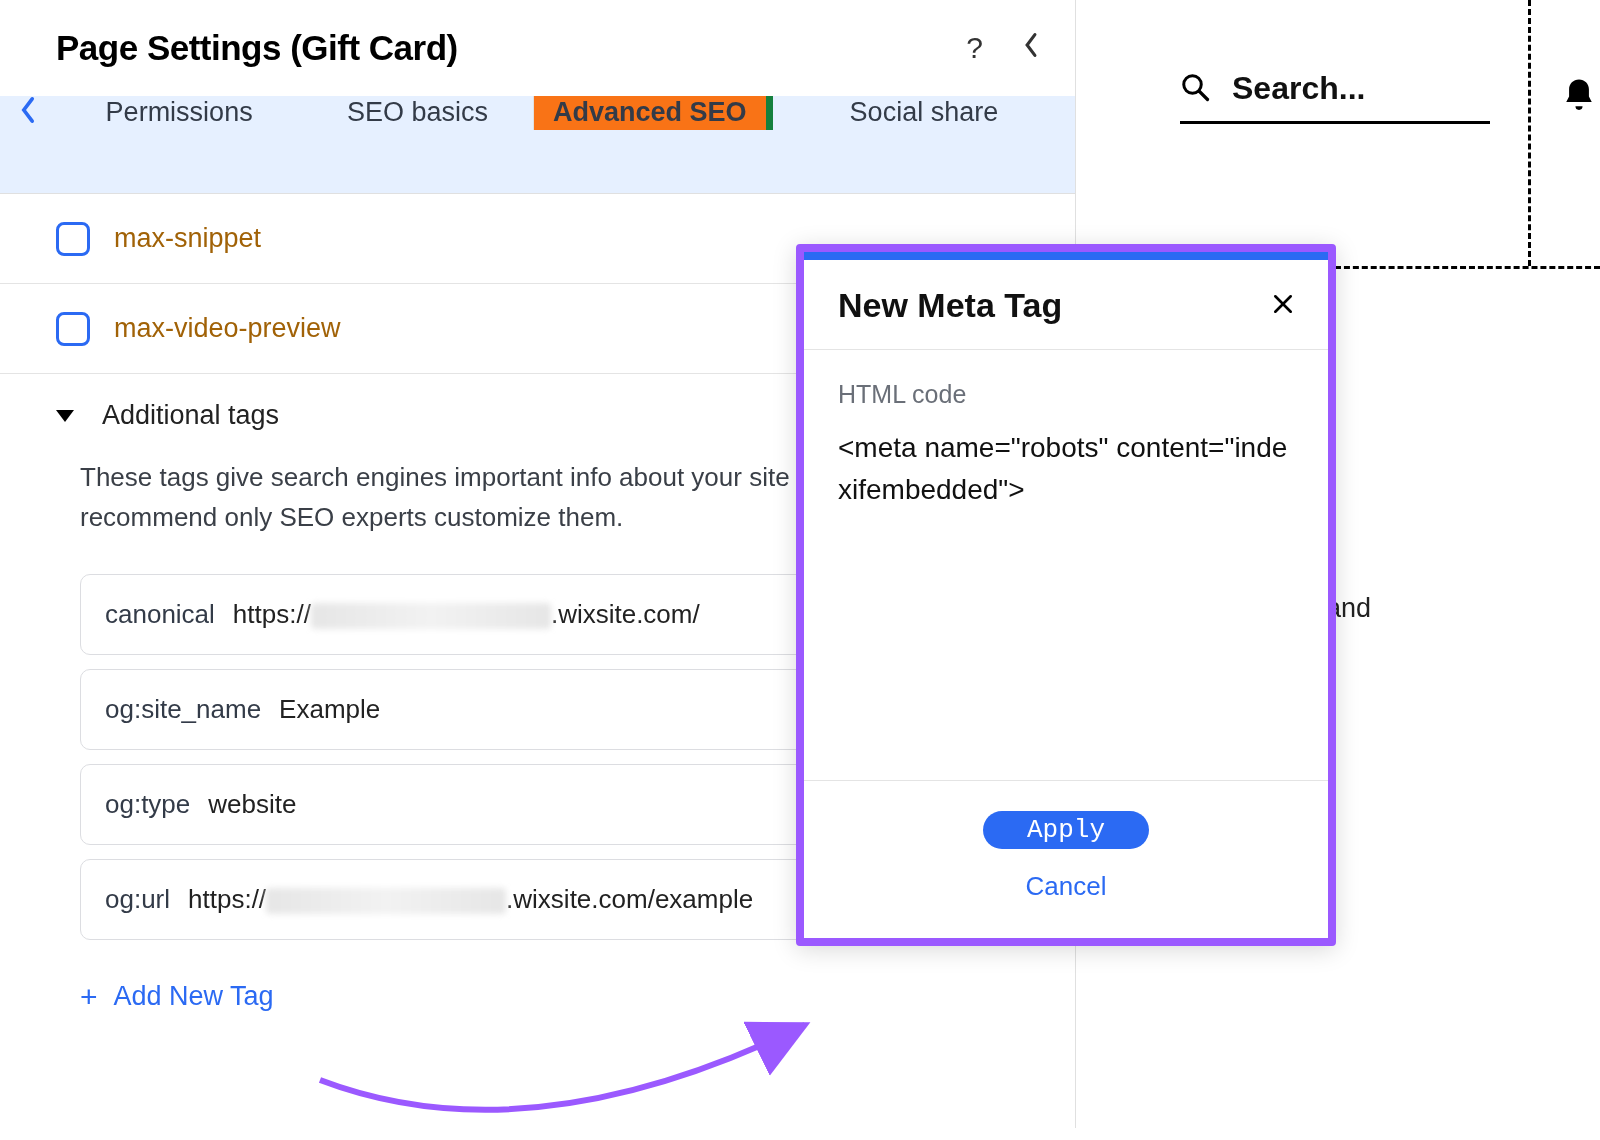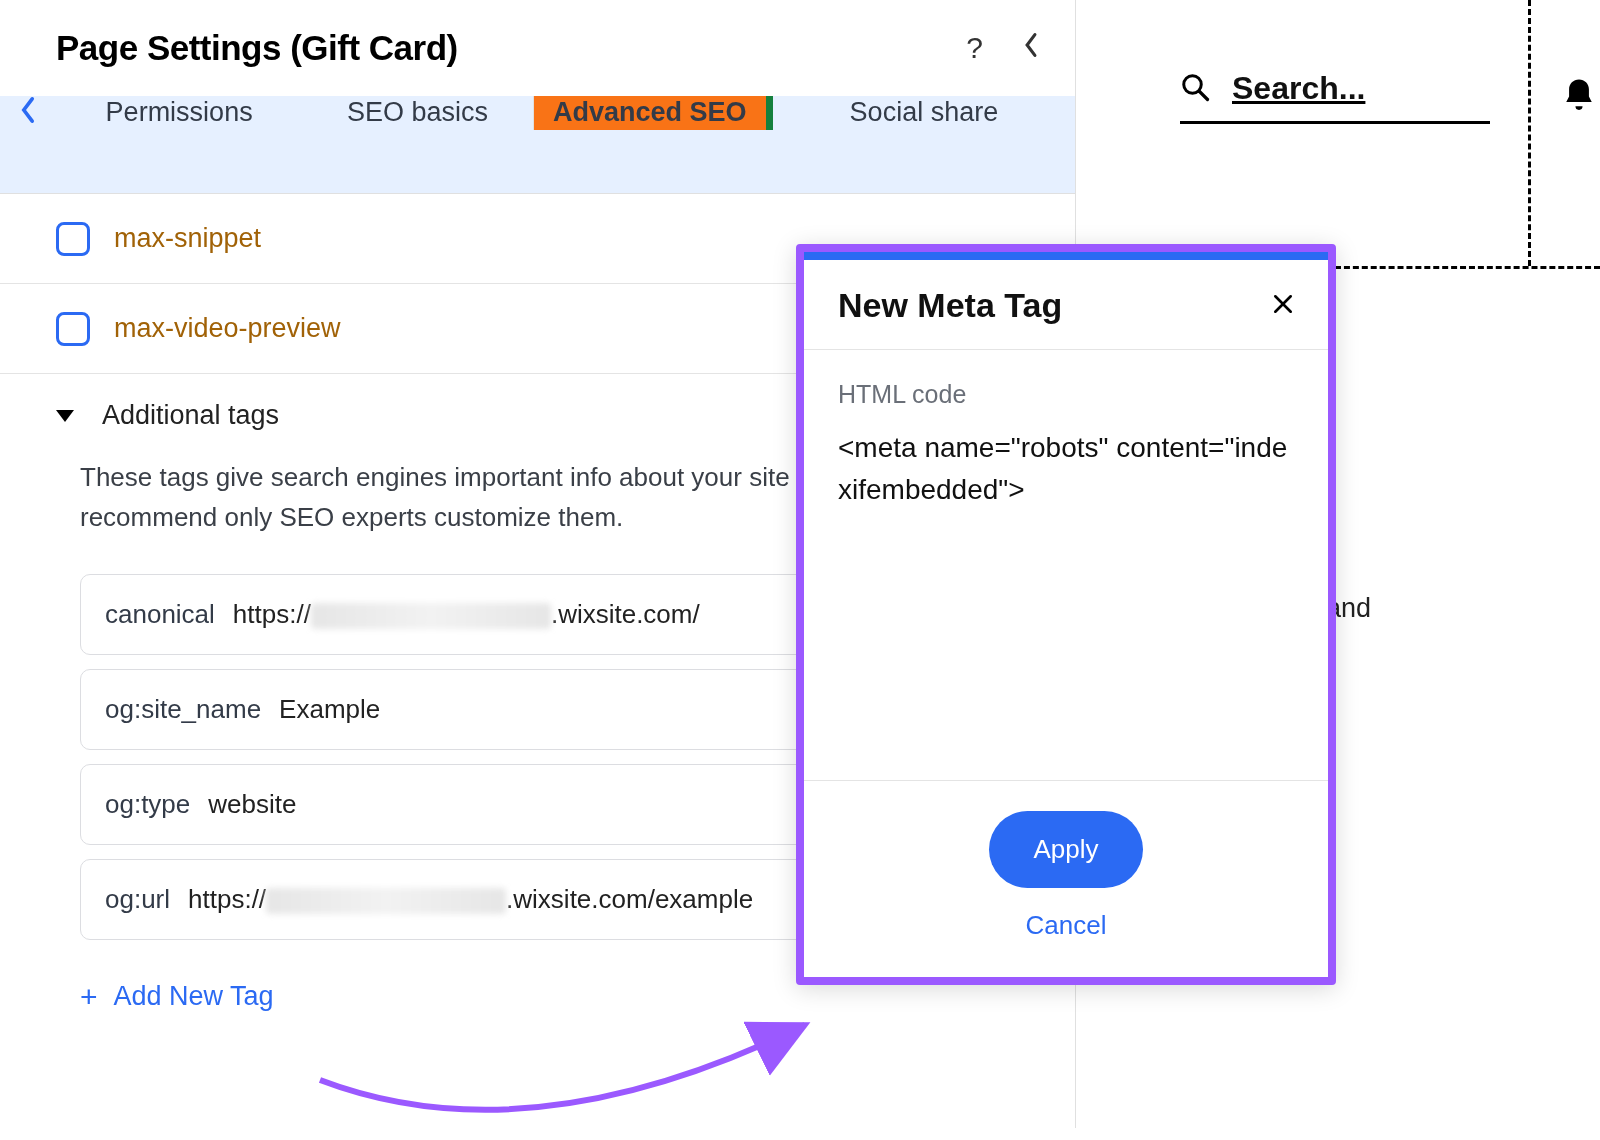--- a/index.html
+++ b/index.html
@@ -213,38 +213,38 @@
       display: flex;
       flex-direction: column;
       align-items: center;
       gap: 22px;
     }
     .apply-btn {
       background: #2b6af3;
       color: #fff;
       border: none;
       border-radius: 40px;
-      padding: 23px 44px;
+      padding: 4px 44px;
       font-size: 26px;
       font-weight: 500;
+      font-family: Liberation Mono, monospace;
     }
     .cancel-link {
       color: #2b6af3;
       font-size: 26px;
     }
 
     
     .right-header {
       position: absolute;
       top: 70px;
       left: 1180px;
       display: flex;
       align-items: center;
       gap: 72px;
-      text-decoration: underline;
     }
     .search-wrap {
       display: flex;
       align-items: center;
       gap: 22px;
       border-bottom: 3px solid #000;
       padding-bottom: 14px;
       width: 310px;
     }
     .search-icon svg { width: 30px; height: 30px; }

